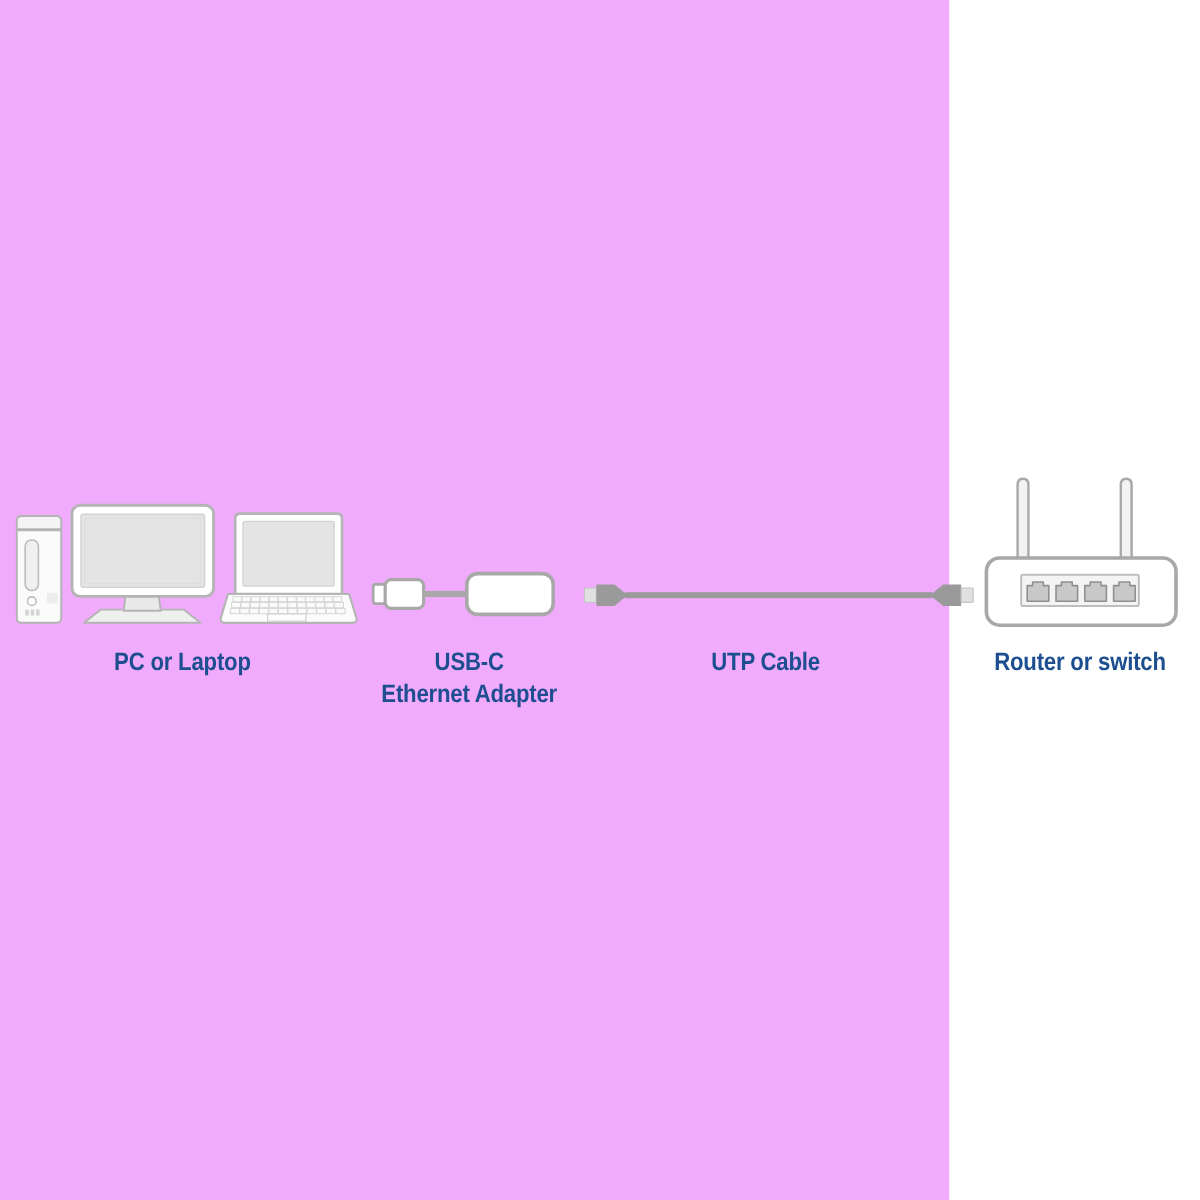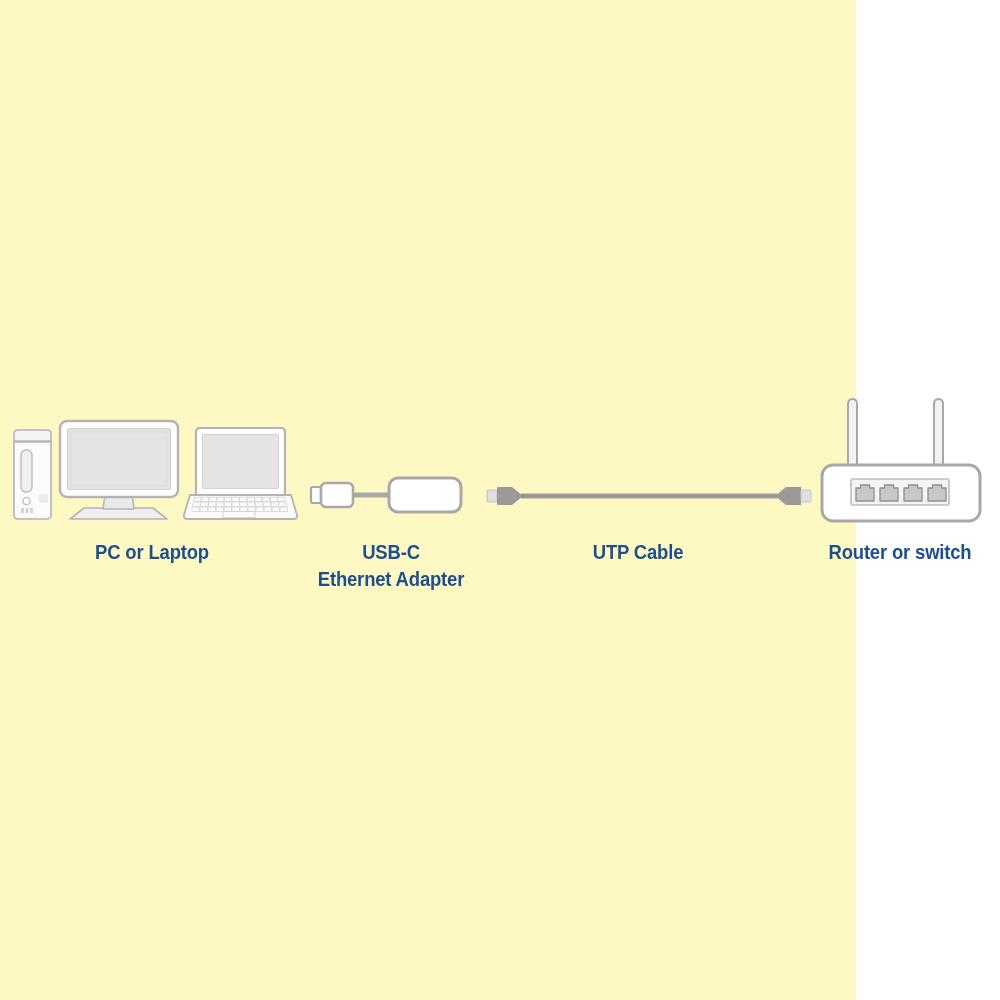--- a/index.html
+++ b/index.html
@@ -8,23 +8,23 @@
     background: #ffffff;
   }
   body {
     width: 1000px;
     height: 1000px;
     font-family: "Liberation Sans", sans-serif;
     overflow: hidden;
   }
   #stage {
     position: relative;
-    width: 856px;
+    width: 791px;
     height: 1000px;
-    background: #fef9c3;
+    background: #f0abfc;
   }
   .diagram-svg {
     position: absolute;
     left: 0;
     top: 0;
   }
   .node-label {
     position: absolute;
     text-align: center;
     color: #1d4e8f;

